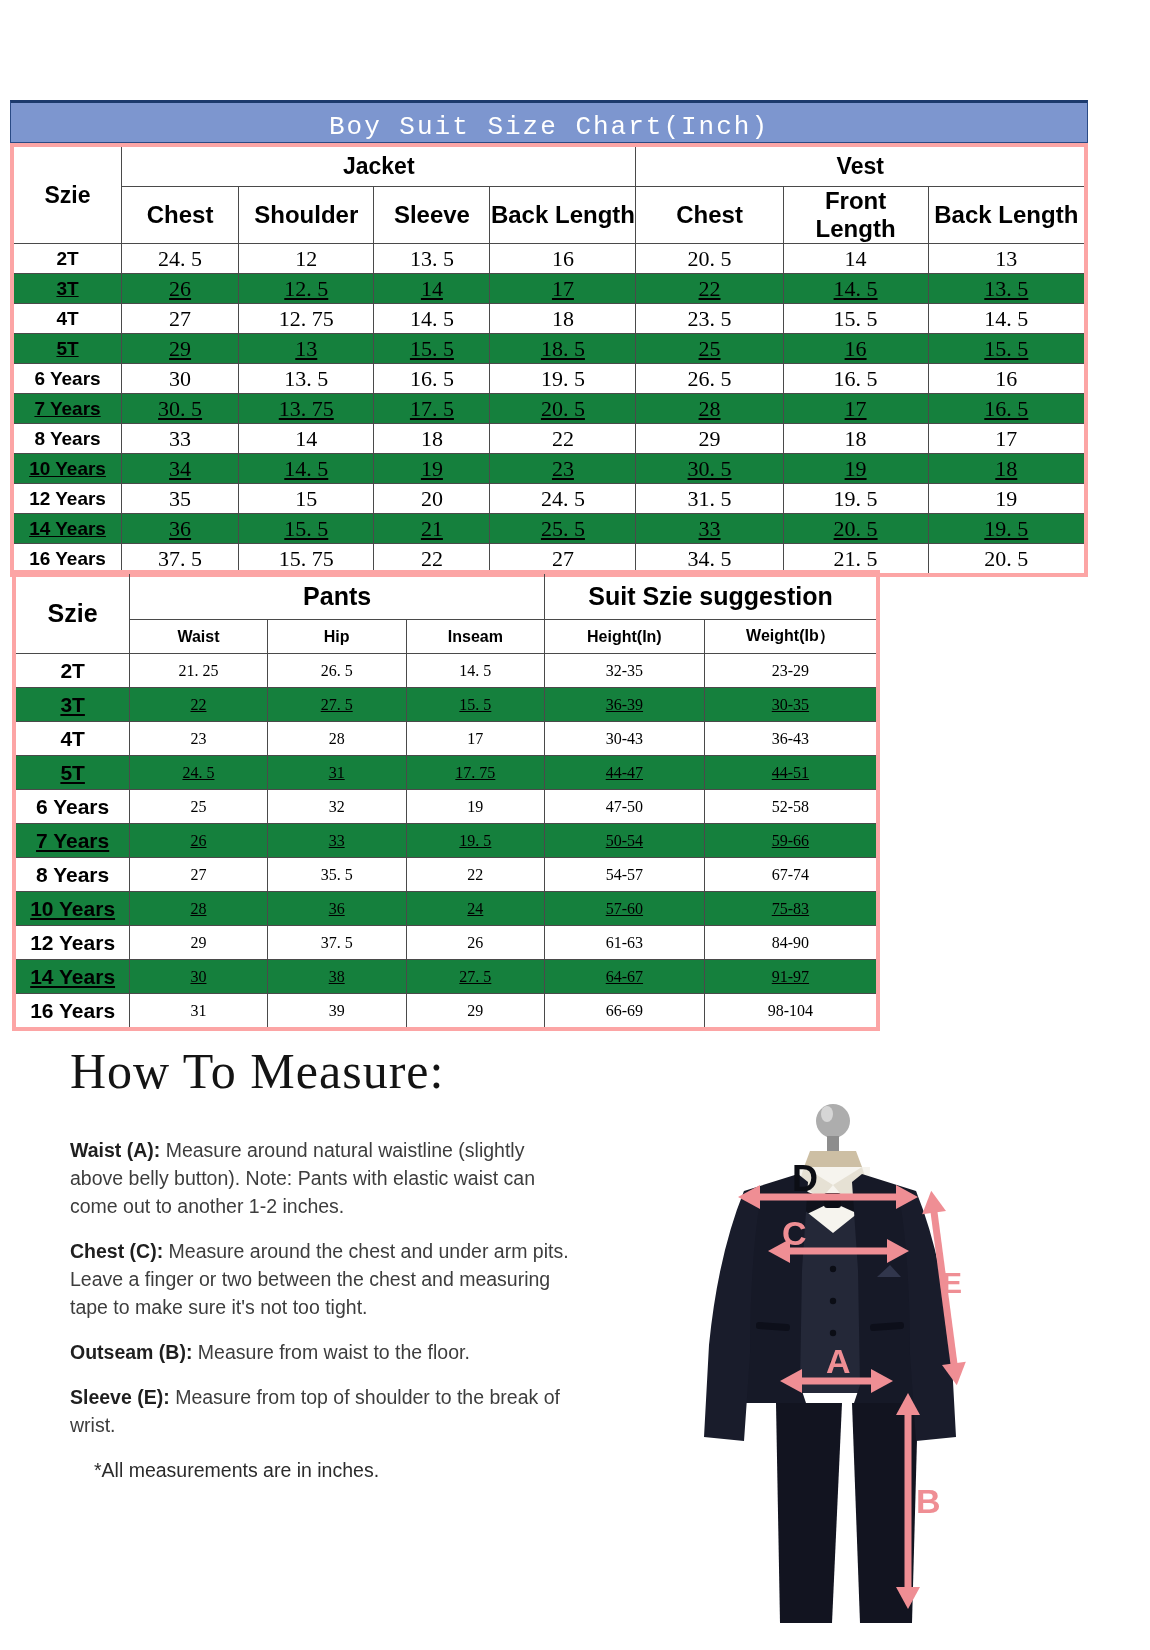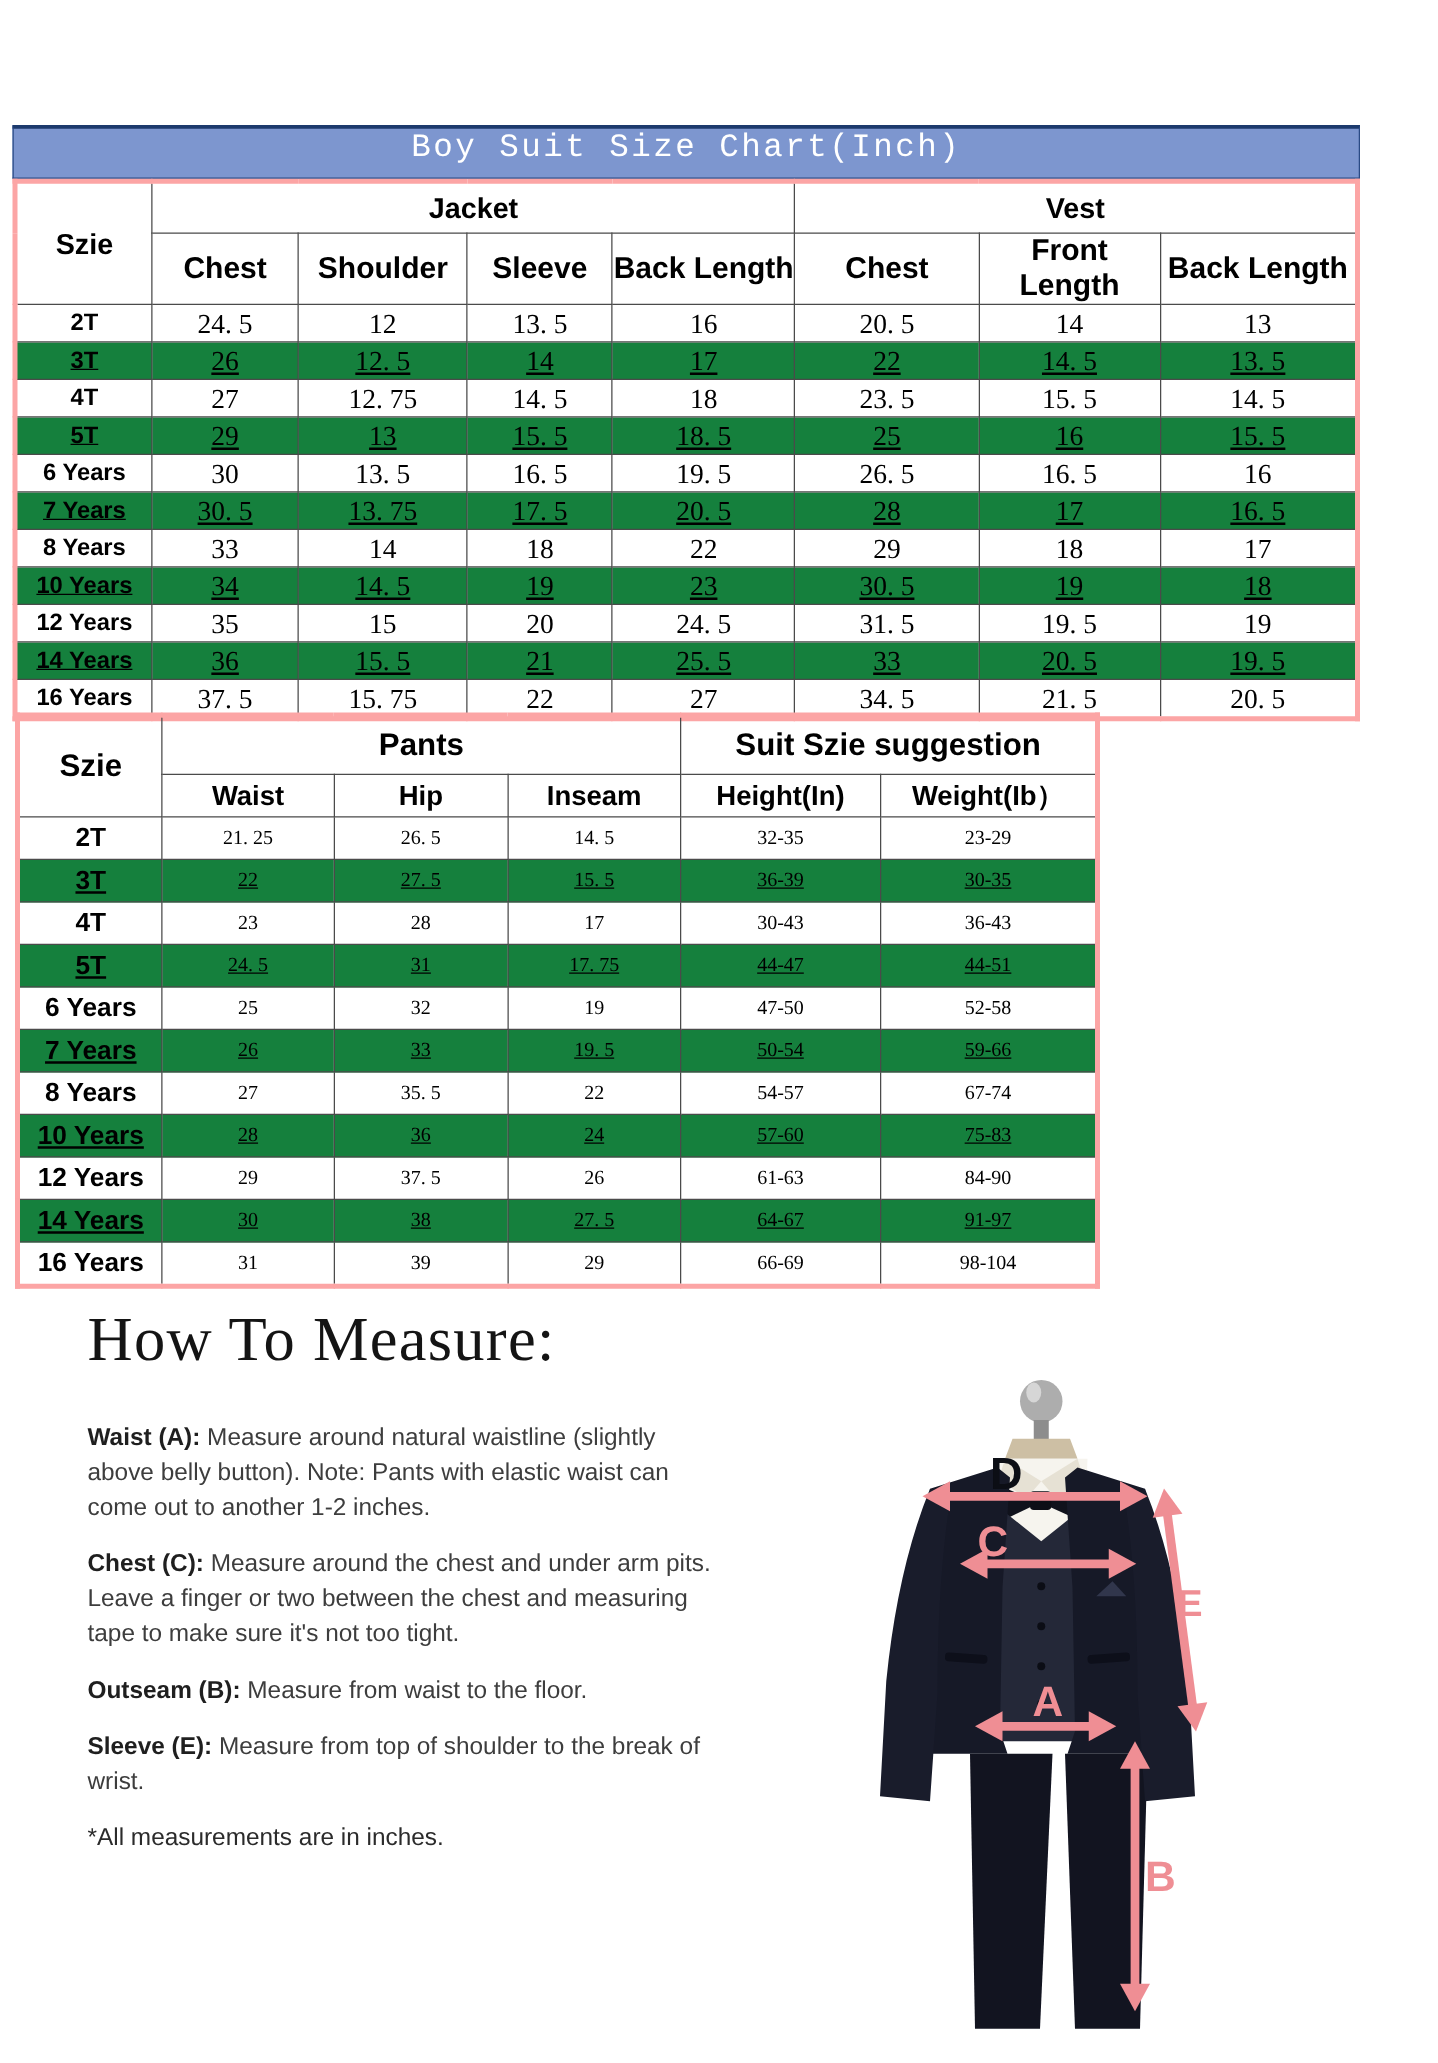--- a/index.html
+++ b/index.html
@@ -7,50 +7,50 @@
     width:1150px;height:1650px;position:relative;background:#ffffff;
     font-family:"Liberation Sans",sans-serif;color:#000;overflow:hidden;
   }
   
   .chart{position:absolute;}
   .chart1{left:10px;top:100px;width:1078px;}
   .chart2{left:12px;top:570px;width:868px;}
   .title-bar{
     box-sizing:border-box;height:43px;background:#7d96cf;
     border:1px solid #2a4a85;border-top:3px solid #1c3a6d;
-    display:flex;align-items:flex-start;justify-content:center;
+    display:flex;align-items:flex-end;justify-content:center;
   }
   .title-bar span{
     font-family:"Liberation Mono",monospace;color:#ffffff;
     font-size:26px;letter-spacing:2px;white-space:nowrap;
   }
   table{width:100%;border-collapse:collapse;table-layout:fixed;border:4px solid #fca5a5;padding-left:44px;}
   th,td{border:1px solid #4a4a4a;text-align:center;padding:0;vertical-align:middle;}
   th{font-family:"Liberation Sans",sans-serif;font-weight:700;}
   td{font-family:"Liberation Serif",serif;}
   tr.alt{background:#15803d;text-decoration:underline;}
   .chart1 thead .group th{height:39px;font-size:23px;}
   .chart1 thead .cols  th{height:28px;font-size:24px;}
   .chart1 th.corner{font-size:22px;}
   .chart1 tbody th{font-size:19px;height:29px;}
   .chart1 tbody td{font-size:22px;height:29px;}
   .chart2 thead .group th{height:45px;font-size:25px;}
-  .chart2 thead .cols  th{height:33px;font-size:22px;margin-top:48px;}
+  .chart2 thead .cols  th{height:33px;font-size:16px;margin-top:48px;}
   .chart2 th.corner{font-size:24px;}
   .chart2 tbody th{font-size:21px;height:33px;}
   .chart2 tbody td{font-size:16px;height:33px;}
   
   .measure{position:absolute;left:70px;top:1042px;width:510px;}
   .measure h2{
     font-family:Liberation Serif, serif;font-weight:400;color:#141414;
     font-size:50px;margin:0 0 36px 0;letter-spacing:1px;
   }
   .measure p{font-size:19.5px;line-height:28px;color:#3d3d3d;margin:0 0 17px 0;}
   .measure p strong{color:#1f1f1f;font-weight:700;}
-  .measure p.footnote{margin-top:4px;color:#2b2b2b;}
+  .measure p.footnote{margin-top:4px;color:#2b2b2b;margin-left:24px;}
   
   .figure{position:absolute;left:680px;top:1055px;width:300px;height:595px;}
   .figure svg{display:block;}
   .arrow-label{font-family:"Liberation Sans",sans-serif;font-weight:700;}
 </style>
 </head>
 <body>
 
 <div class="chart chart1">
   <div class="title-bar">

